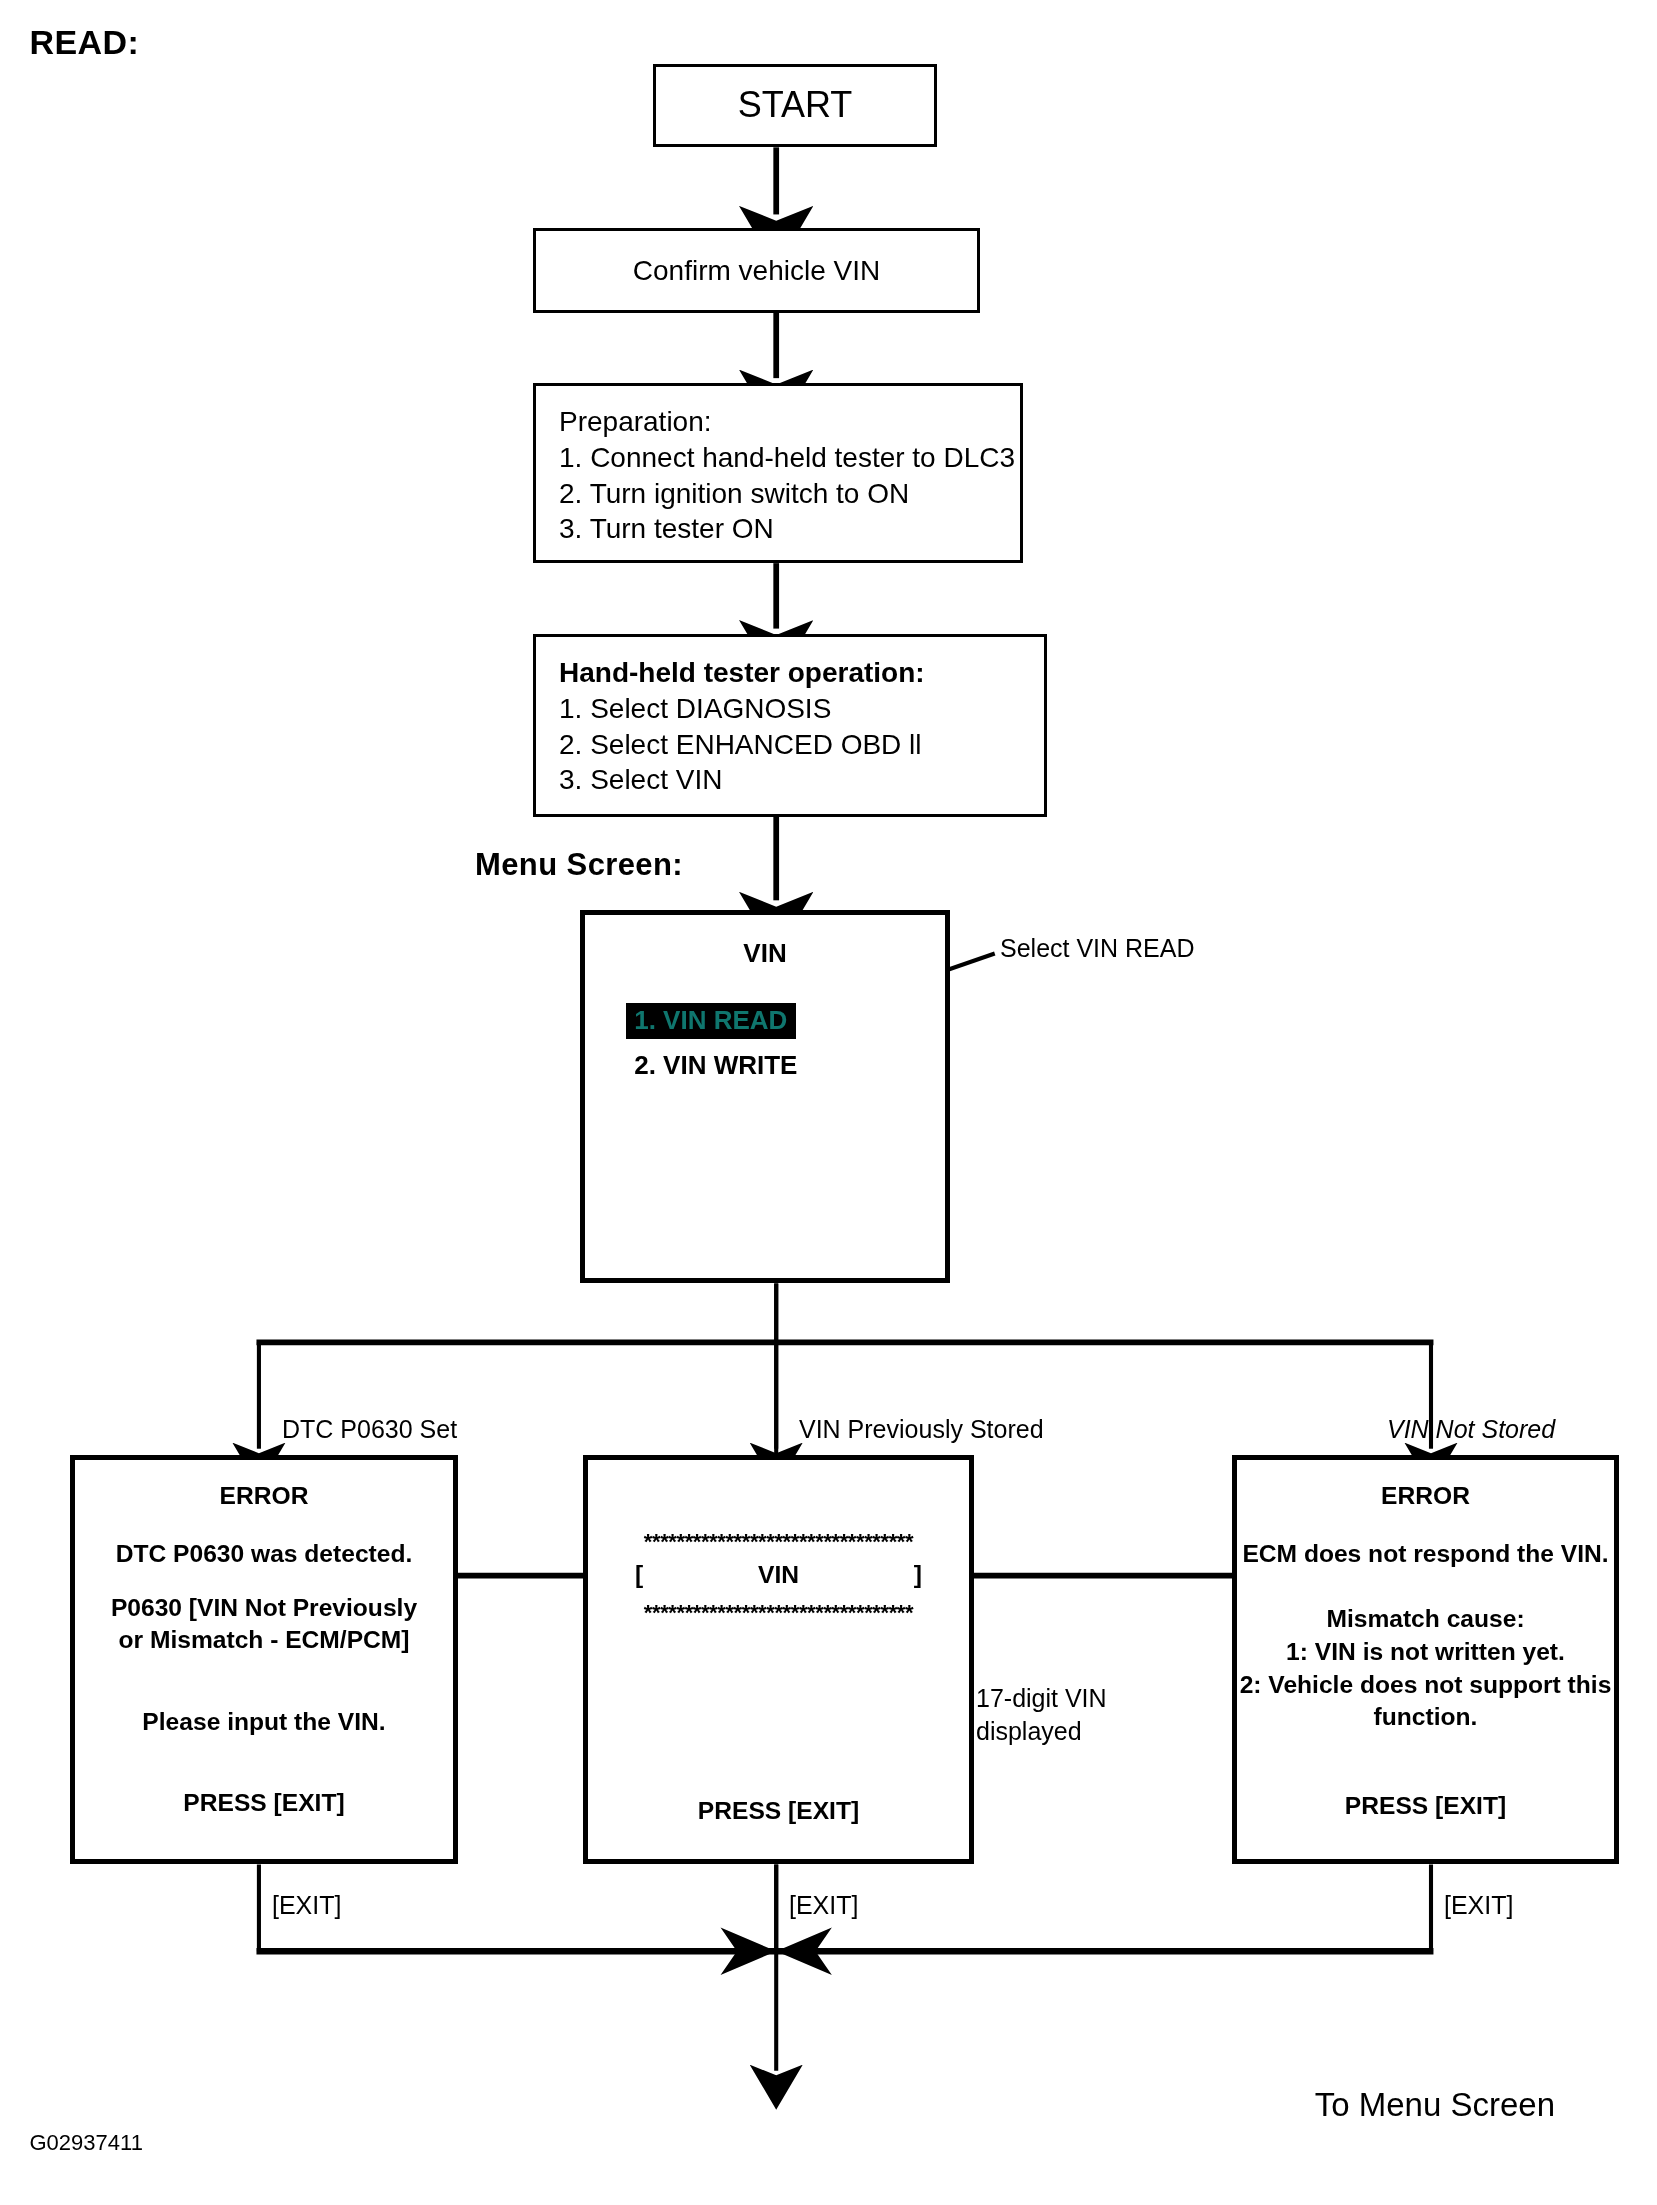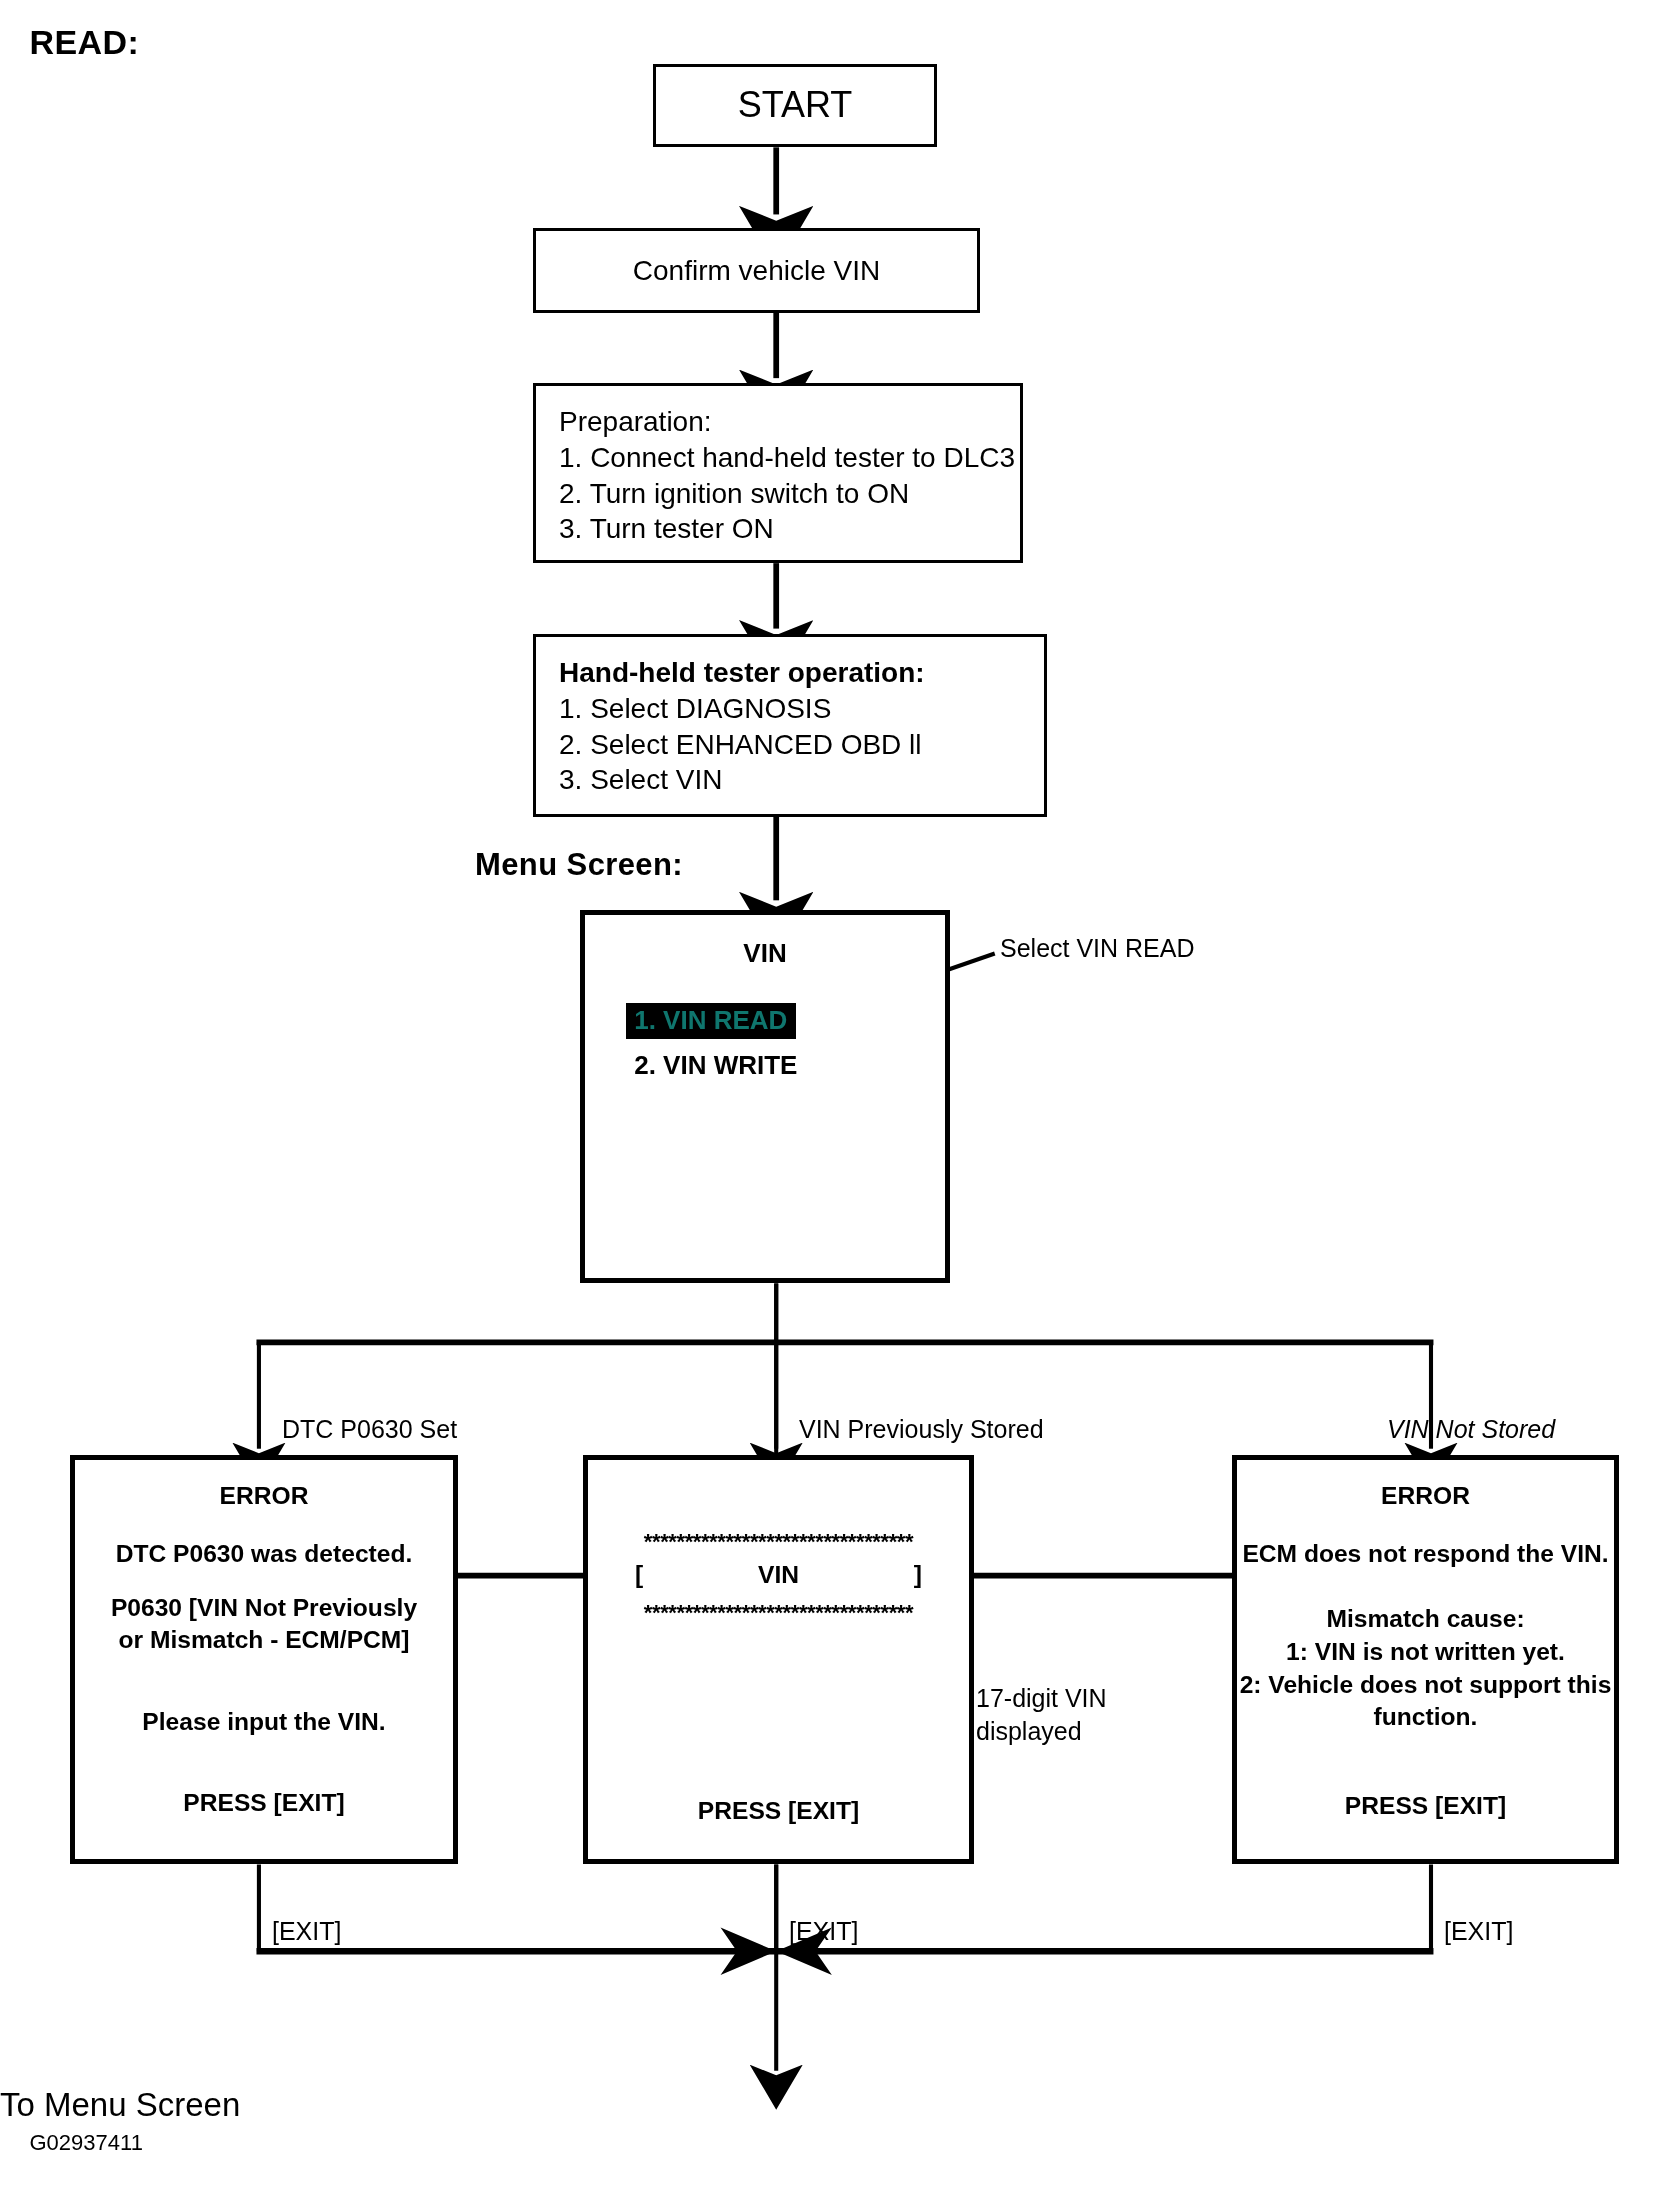--- a/index.html
+++ b/index.html
@@ -7,21 +7,21 @@
   .stage{position:absolute;left:0;top:0;width:1658px;height:2205px;}
   .abs{position:absolute;}
   .box{position:absolute;border:3.3px solid #000;background:#fff;box-sizing:border-box;}
   .box.thick{border-width:5.7px;}
   .ctr{display:flex;align-items:center;justify-content:center;text-align:center;}
   .page-label{font-size:34px;font-weight:bold;letter-spacing:0.4px;}
   .node-text{font-size:28px;line-height:1.28;}
   .screen-line{font-size:24.6px;font-weight:bold;text-align:center;line-height:1.2;}
   .branch-label{font-size:25px;white-space:nowrap;}
   .annot{font-size:25px;line-height:1.25;}
-  .exit-label{font-size:25px;margin-top:26px;}
+  .exit-label{font-size:25px;}
   .footer-code{font-size:22px;}
   .hl{background:#000;color:#0f766e;display:inline-block;padding:1.6px 8.2px 3.3px 8.2px;}
   .menu-item{font-size:26px;font-weight:bold;}
   .stars{font-size:22px;font-weight:bold;letter-spacing:-0.4px;white-space:nowrap;}
   svg.overlay{position:absolute;left:0;top:0;width:1658px;height:2205px;pointer-events:none;}
 </style>
 </head>
 <body>
 
 <div class="stage">
@@ -173,18 +173,18 @@
       <div class="screen-line" style="margin-top:3.3px;">2: Vehicle does not support this</div>
       <div class="screen-line" style="margin-top:3.3px;">function.</div>
       <div class="screen-line" style="margin-top:59px;">PRESS [EXIT]</div>
     </div>
   </div>
 
   <div class="abs exit-label" style="left:272px;top:1891px;">[EXIT]</div>
   <div class="abs exit-label" style="left:789px;top:1891px;">[EXIT]</div>
   <div class="abs exit-label" style="left:1444px;top:1891px;">[EXIT]</div>
 
-  <div class="abs" style="left:0;top:2086px;width:1555px;text-align:left;font-size:33px;">To Menu Screen</div>
+  <div class="abs" style="left:0;top:2086px;width:1555px;text-align:right;font-size:33px;">To Menu Screen</div>
 
   <div class="abs footer-code" style="left:29.5px;top:2130px;">G02937411</div>
 
 </div>
 
 
 </body></html>

